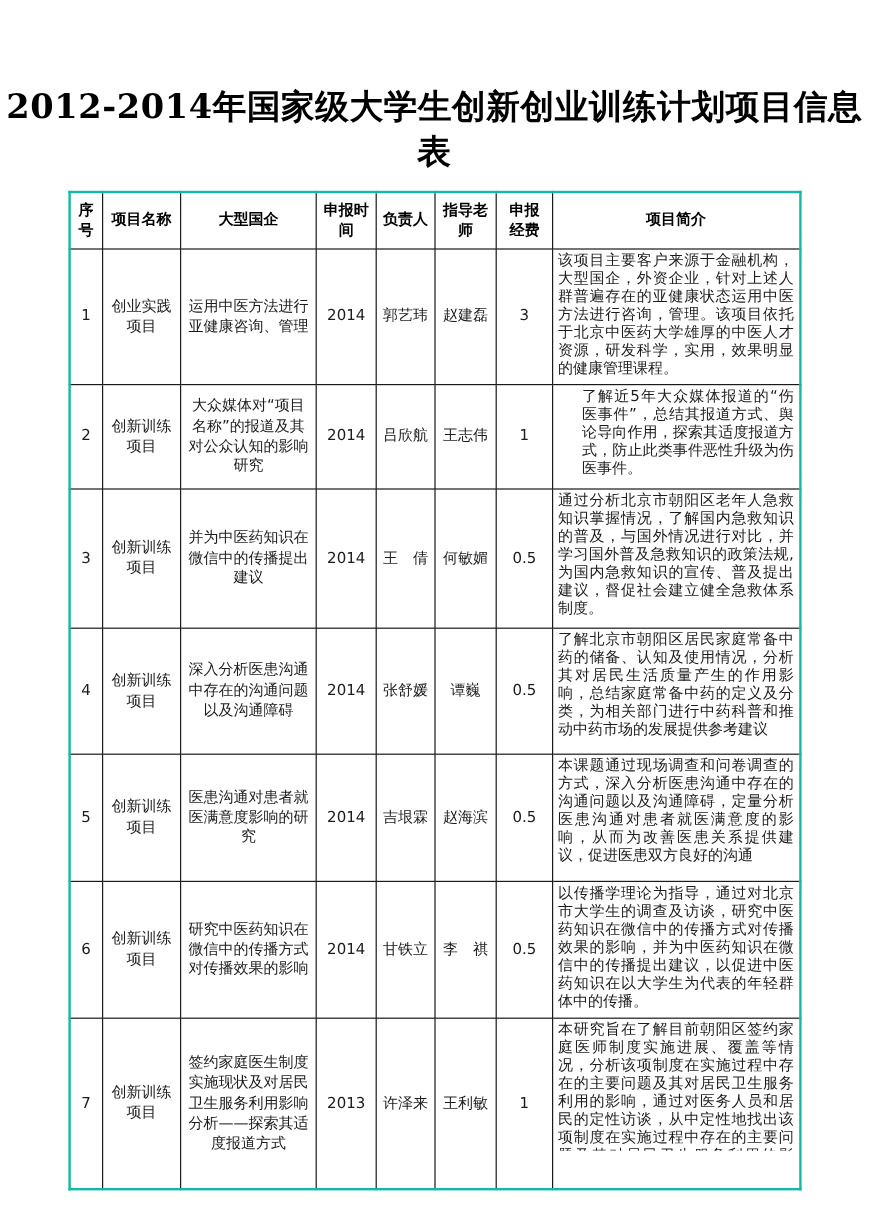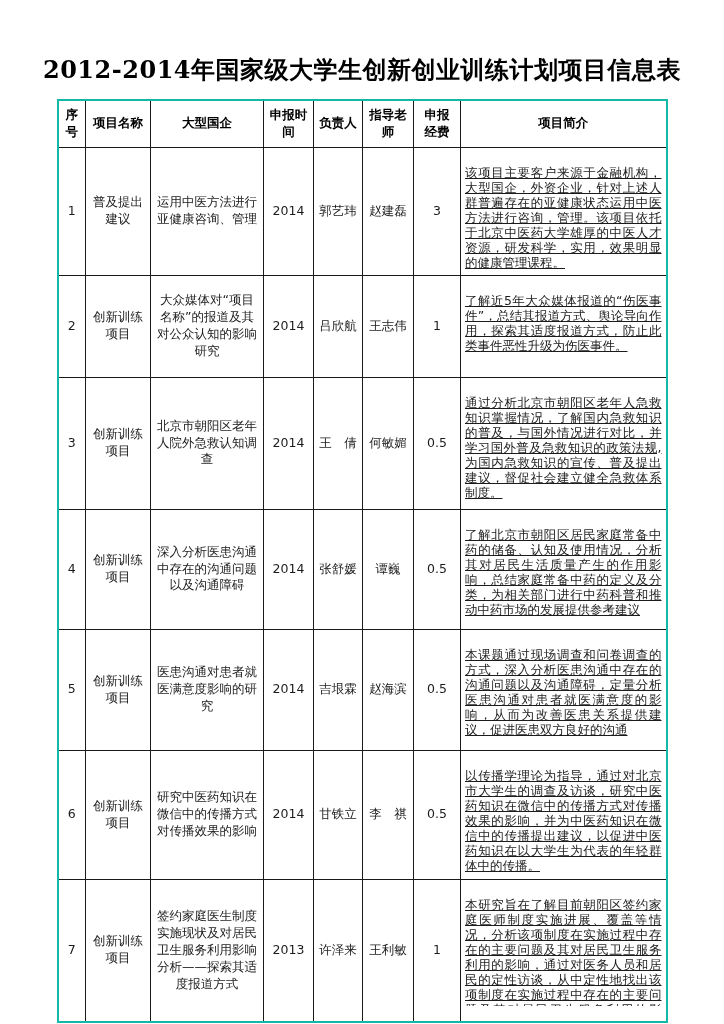--- a/index.html
+++ b/index.html
@@ -6,25 +6,25 @@
   body{
     width:724px;height:1024px;
     background:#ffffff;
     font-family:"DejaVu Sans","Liberation Sans",sans-serif;
     color:#111111;
     overflow:hidden;
   }
   .page{width:724px;height:1024px;position:relative;}
   .doc-title{
     margin:0;
-    padding-top:54px;
+    padding-top:70px;
     text-align:center;
     font-family:"DejaVu Serif","Liberation Serif",serif;
     font-weight:bold;
-    font-size:24px;
+    font-size:28px;
     letter-spacing:0.5px;
     color:#000000;
   }
   table.project-table{
     margin:13px auto 0 auto;
     width:609px;
     border-collapse:collapse;
     table-layout:fixed;
     border:2px solid #14b8a6;
     font-size:12.5px;
@@ -49,38 +49,37 @@
   thead tr{height:47px;}
   th{
     font-weight:bold;
     font-size:12.5px;
     white-space:pre-line;
     color:#000000;
   }
   td.cell-desc{
     text-align:left;
     vertical-align:top;
-    padding:17px 4px 0 4px;
-    text-decoration:underline;
+    padding:1px 4px 0 4px;
   }
   .desc-wrap{
     overflow:hidden;
     line-height:15px;
     text-align:justify;
   }
   
   tbody tr:nth-of-type(1){height:113px;}
   tbody tr:nth-of-type(2){height:87px;}
   tbody tr:nth-of-type(3){height:115px;}
   tbody tr:nth-of-type(4){height:105px;}
   tbody tr:nth-of-type(5){height:106px;}
   tbody tr:nth-of-type(6){height:114px;}
   tbody tr:nth-of-type(7){height:143px;}
   tbody tr:nth-of-type(1) .desc-wrap{height:110px;}
-  tbody tr:nth-of-type(2) .desc-wrap{height:84px;}
+  tbody tr:nth-of-type(2) .desc-wrap{height:84px;margin-left:20px;}
   tbody tr:nth-of-type(3) .desc-wrap{height:114px;}
   tbody tr:nth-of-type(4) .desc-wrap{height:102px;}
   tbody tr:nth-of-type(5) .desc-wrap{height:103px;}
   tbody tr:nth-of-type(6) .desc-wrap{height:111px;}
   tbody tr:nth-of-type(7) .desc-wrap{height:109px;}
 </style>
 </head>
 <body>
 
 <div class="page">
@@ -109,21 +108,21 @@
 师</th>
         <th>申报
 经费</th>
         <th>项目简介</th>
       </tr>
     </thead>
     <tbody>
 
         <tr>
           <td class="cell-no">1</td>
-          <td class="cell-category">普及提出建议</td>
+          <td class="cell-category">创业实践项目</td>
           <td class="cell-name">运用中医方法进行亚健康咨询、管理</td>
           <td class="cell-year">2014</td>
           <td class="cell-leader">郭艺玮</td>
           <td class="cell-teacher">赵建磊</td>
           <td class="cell-fund">3</td>
           <td class="cell-desc">
             <div class="desc-wrap">该项目主要客户来源于金融机构，大型国企，外资企业，针对上述人群普遍存在的亚健康状态运用中医方法进行咨询，管理。该项目依托于北京中医药大学雄厚的中医人才资源，研发科学，实用，效果明显的健康管理课程。</div>
           </td>
         </tr>
 
@@ -136,21 +135,21 @@
           <td class="cell-teacher">王志伟</td>
           <td class="cell-fund">1</td>
           <td class="cell-desc">
             <div class="desc-wrap">了解近5年大众媒体报道的“伤医事件”，总结其报道方式、舆论导向作用，探索其适度报道方式，防止此类事件恶性升级为伤医事件。</div>
           </td>
         </tr>
 
         <tr>
           <td class="cell-no">3</td>
           <td class="cell-category">创新训练项目</td>
-          <td class="cell-name">北京市朝阳区老年人院外急救认知调查</td>
+          <td class="cell-name">并为中医药知识在微信中的传播提出建议</td>
           <td class="cell-year">2014</td>
           <td class="cell-leader">王　倩</td>
           <td class="cell-teacher">何敏媚</td>
           <td class="cell-fund">0.5</td>
           <td class="cell-desc">
             <div class="desc-wrap">通过分析北京市朝阳区老年人急救知识掌握情况，了解国内急救知识的普及，与国外情况进行对比，并学习国外普及急救知识的政策法规,为国内急救知识的宣传、普及提出建议，督促社会建立健全急救体系制度。</div>
           </td>
         </tr>
 
         <tr>

